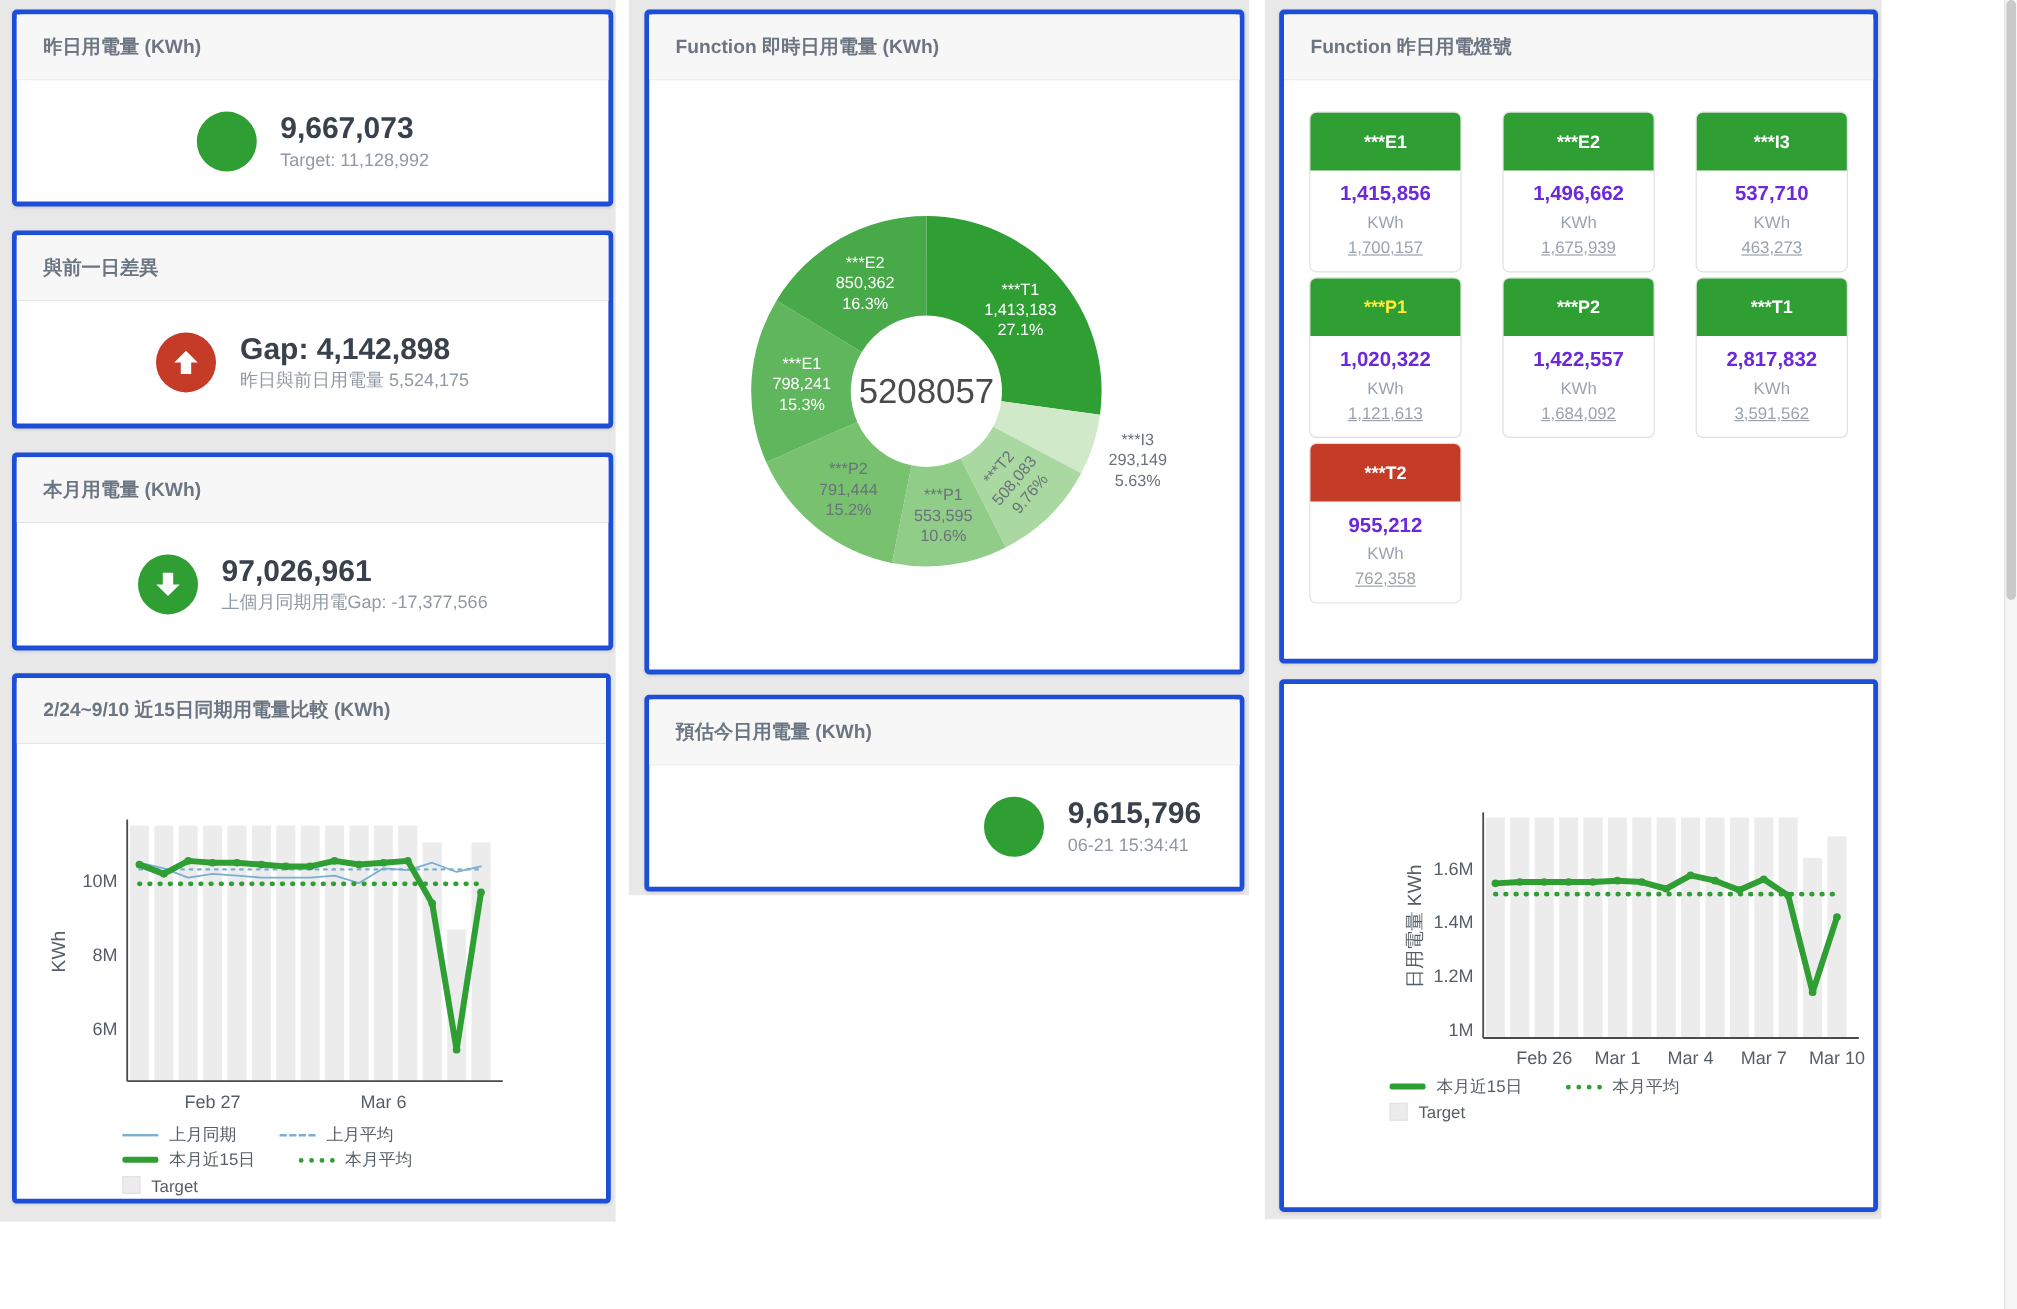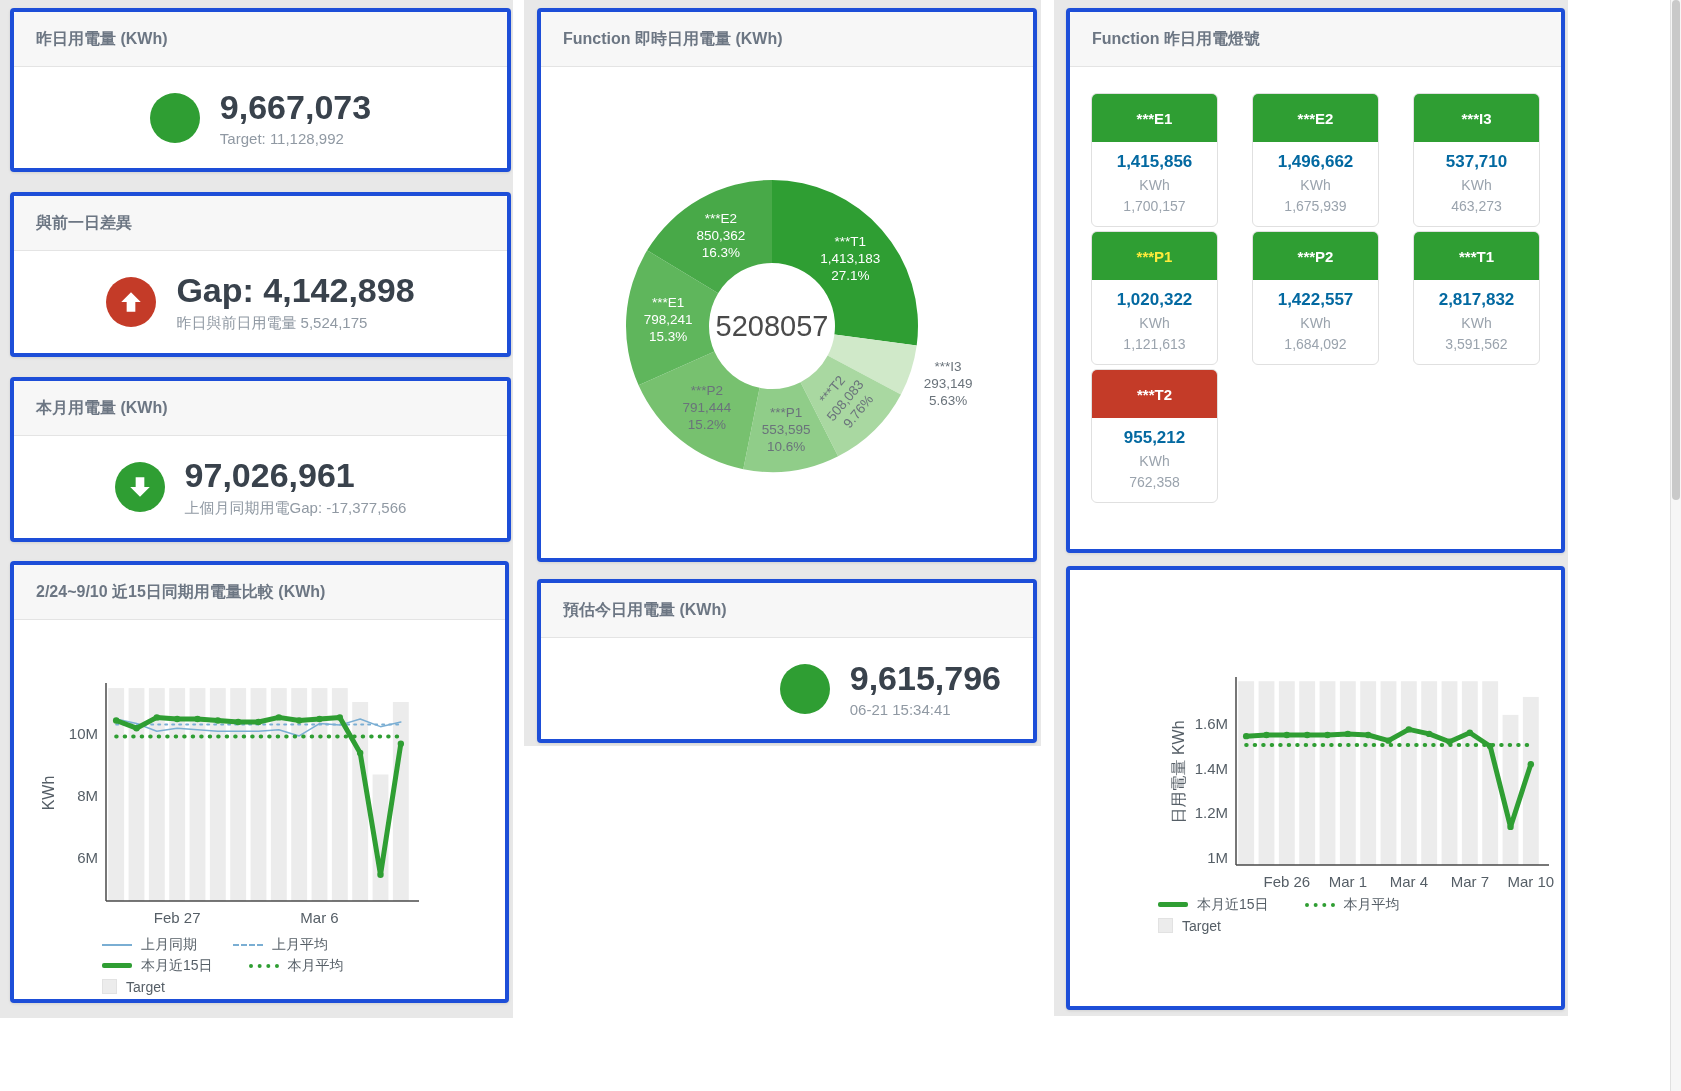--- a/index.html
+++ b/index.html
@@ -17,33 +17,33 @@
   .card-header{
     height:54px;background:#f7f7f7;border-bottom:1px solid #e4e4e4;
     border-radius:4px 4px 0 0;display:flex;align-items:center;
     padding:0 22px;font-weight:bold;font-size:16px;color:#6c7683;
   }
   .stat-body{display:flex;align-items:center;justify-content:center;gap:20px;height:calc(100% - 55px);}
   .stat-body.stat-right{justify-content:flex-end;padding-right:32px;}
   .stat-circle{width:50px;height:50px;border-radius:50%;flex:0 0 50px;
     display:flex;align-items:center;justify-content:center;}
   .stat-text{display:flex;flex-direction:column;}
-  .stat-value{font-size:34px;font-weight:bold;color:#39424c;line-height:1.15;}
+  .stat-value{font-size:25px;font-weight:bold;color:#39424c;line-height:1.15;}
   .stat-sub{font-size:15px;color:#9099a3;margin-top:3px;}
   .tiles-grid{
     display:grid;grid-template-columns:repeat(3,125px);column-gap:36px;row-gap:4px;
     padding:26px 0 0 21px;justify-content:start;
   }
   .tile{width:125px;border:1px solid #e0e0e0;border-radius:6px;background:#fff;align-self:start;}
   .tile-header{height:48px;border-radius:5px 5px 0 0;display:flex;align-items:center;justify-content:center;
     font-weight:bold;font-size:15px;}
   .tile-body{text-align:center;padding:10px 2px 12px;}
-  .tile-value{font-size:17px;font-weight:bold;color:#0369a1;}
+  .tile-value{font-size:17px;font-weight:bold;color:#6d28d9;}
   .tile-unit{font-size:14px;color:#9aa3ad;margin-top:5px;}
-  .tile-target{font-size:14px;color:#9aa3ad;margin-top:5px;}
+  .tile-target{font-size:14px;color:#9aa3ad;margin-top:5px;text-decoration:underline;}
   .chart-host{display:block;}
   .legend{display:flex;flex-direction:column;gap:4px;padding-left:88px;justify-content:space-between;}
   .legend-row{display:flex;gap:36px;align-items:center;height:17px;}
   .legend-item{display:flex;align-items:center;gap:9px;font-size:14px;color:#555e66;}
   .sw{display:inline-block;}
   .sw-line-thin{width:30px;height:0;border-top:2px solid #7aaed3;}
   .sw-dash-thin{width:30px;height:0;border-top:2px dashed #7aaed3;}
   .sw-line-thick{width:30px;height:5px;border-radius:2px;background:#2f9e33;}
   .sw-dot-thick{width:30px;height:0;border-top:4px dotted #2f9e33;}
   .sw-box{width:13px;height:13px;background:#ececec;border:1px solid #e2e2e2;}

